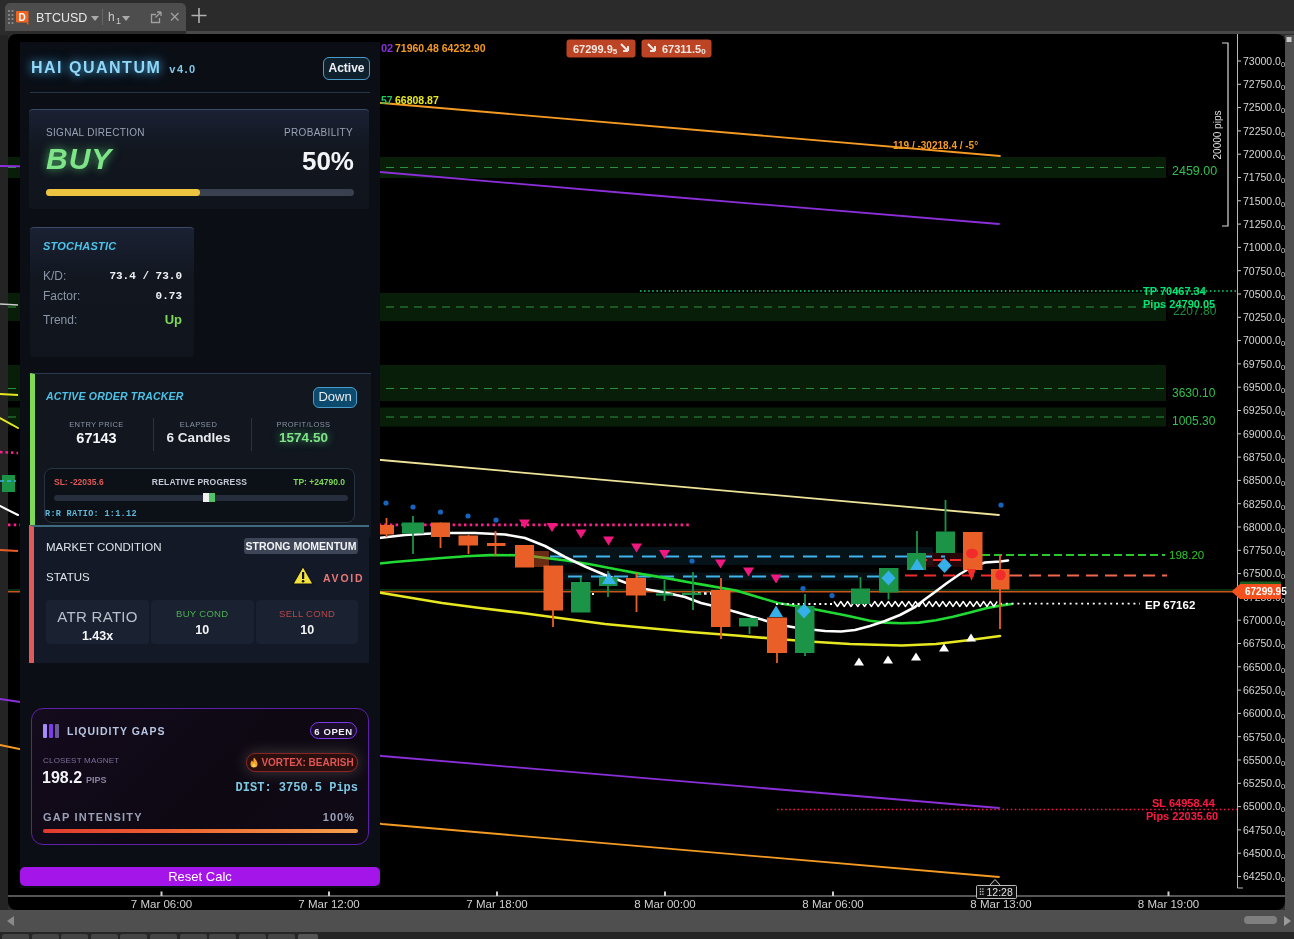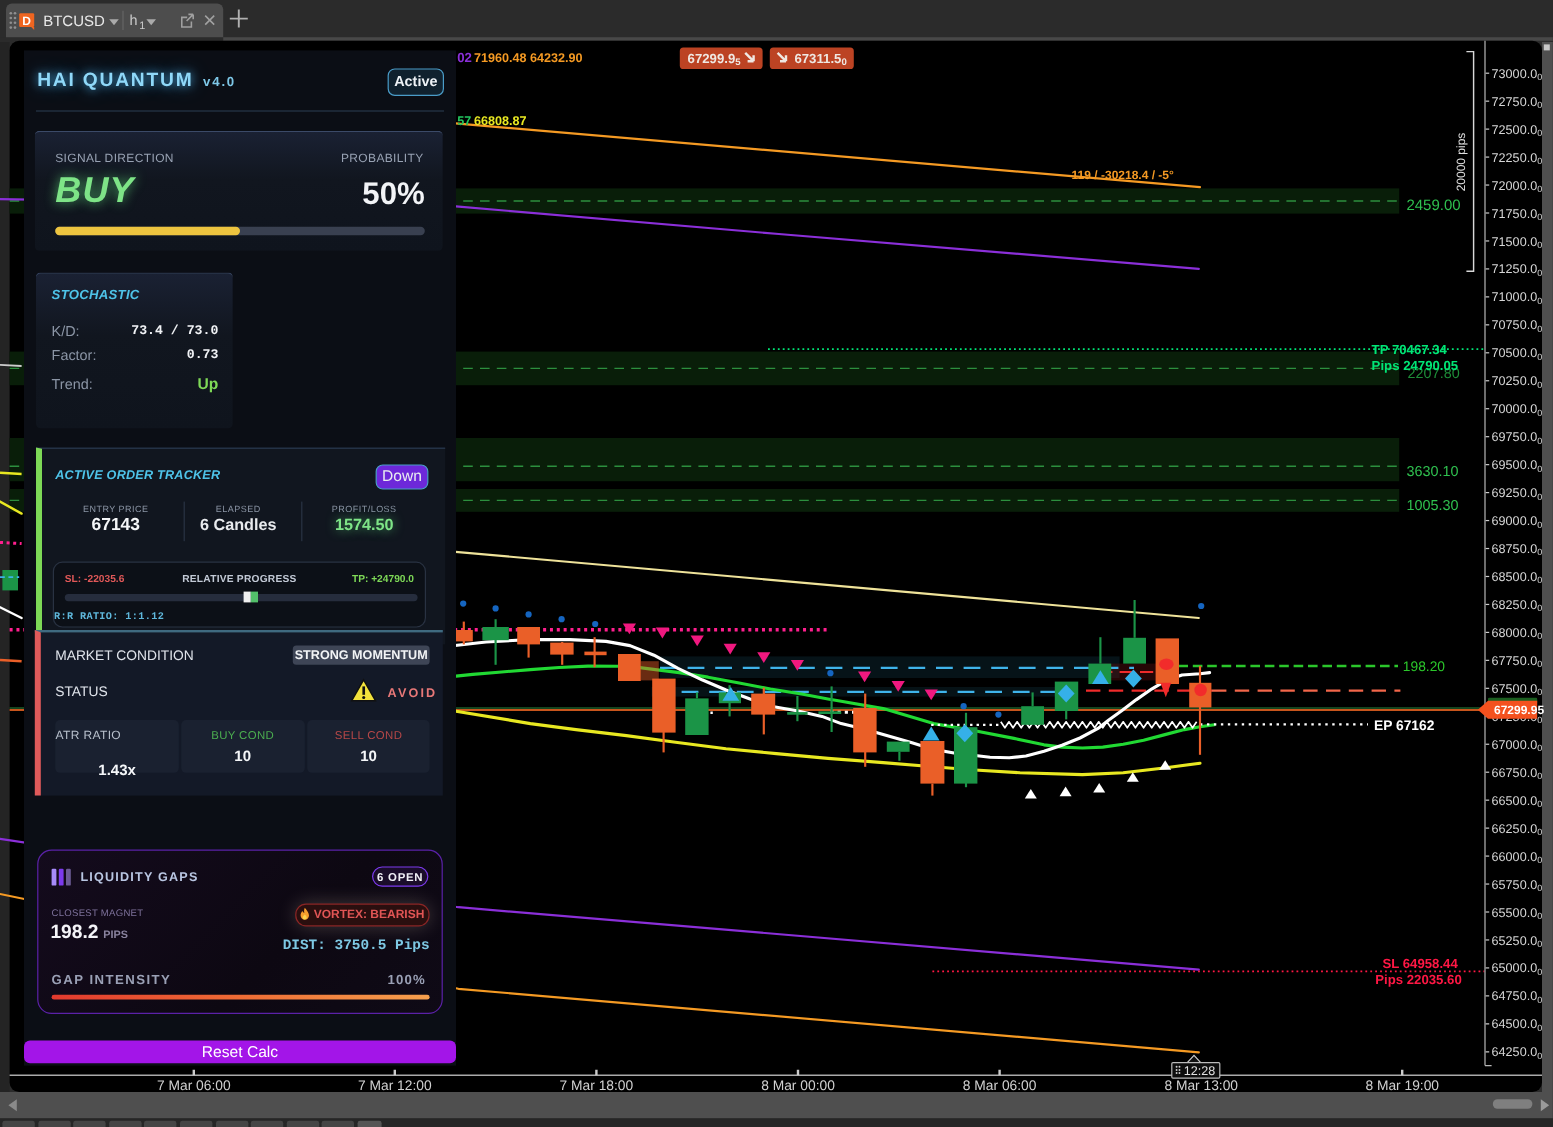--- a/index.html
+++ b/index.html
@@ -332,21 +332,21 @@
   <div class="abs" style="left:13px;top:61px;font-size:12px;color:#8b95a5">Factor:</div>
   <div class="abs mono" style="right:12px;top:62px;font-size:11px;font-weight:bold;color:#f0f2f5">0.73</div>
   <div class="abs" style="left:13px;top:85px;font-size:12px;color:#8b95a5">Trend:</div>
   <div class="abs" style="right:12px;top:84px;font-size:13px;font-weight:bold;color:#7ed957">Up</div>
  </div>
 
  <div class="abs" style="left:10px;top:331px;width:341px;height:164px;background:#11161f;
    border-left:5px solid #7ed957;border-top:1px solid #2a3a50">
   <div class="abs ttl" style="left:11px;top:16px;font-size:10.5px;color:#4ec3e8">ACTIVE ORDER TRACKER</div>
   <div class="abs" style="left:278px;top:13px;width:44px;height:21px;border:1.5px solid #4a9cc8;
-    border-radius:6px;background:#6d28d9;color:#e8ecf0;font-size:13px;text-align:center;line-height:18px">Down</div>
+    border-radius:6px;background:#0c4a6e;color:#e8ecf0;font-size:13px;text-align:center;line-height:18px">Down</div>
   <div class="abs" style="left:118px;top:44px;width:1px;height:33px;background:#2a3344"></div>
   <div class="abs" style="left:215.5px;top:44px;width:1px;height:33px;background:#2a3344"></div>
   <div class="abs" style="left:10px;top:46px;width:103px;text-align:center;font-size:7.5px;
     letter-spacing:.4px;color:#8b95a5">ENTRY PRICE</div>
   <div class="abs" style="left:10px;top:56px;width:103px;text-align:center;font-size:14.5px;
     font-weight:bold;color:#f4f6f8">67143</div>
   <div class="abs" style="left:112px;top:46px;width:103px;text-align:center;font-size:7.5px;
     letter-spacing:.4px;color:#8b95a5">ELAPSED</div>
   <div class="abs" style="left:112px;top:56px;width:103px;text-align:center;font-size:13.5px;
     font-weight:bold;color:#e8eaed">6 Candles</div>
@@ -376,22 +376,22 @@
     line-height:16px;white-space:nowrap">STRONG MOMENTUM</div>
   <div class="abs" style="left:12px;top:44px;font-size:11.5px;color:#dfe3ea">STATUS</div>
   <svg class="abs" style="left:258px;top:38px" width="22" height="21">
    <path d="M11,1.5 L21,19 L1,19 Z" fill="#f2e23c" stroke="#111" stroke-width="1.2"></path>
    <rect x="10" y="7" width="2.2" height="7" fill="#111"></rect>
    <circle cx="11.1" cy="16.3" r="1.3" fill="#111"></circle>
   </svg>
   <div class="abs" style="left:289px;top:45px;font-size:10.5px;font-weight:bold;
     letter-spacing:1.8px;color:#e87878">AVOID</div>
   <div class="abs" style="left:12.3px;top:72.5px;width:102.5px;height:44px;background:#1a2130;border-radius:4px">
-   <div style="margin-top:8px;font-size:10px;letter-spacing:.3px;color:#b8c0cc">ATR RATIO</div>
-   <div style="text-align:center;margin-top:16px;font-size:12.5px;font-weight:bold;color:#f4f6f8">1.43x</div>
+   <div style="text-align:center;margin-top:8px;font-size:15px;letter-spacing:.3px;color:#b8c0cc">ATR RATIO</div>
+   <div style="text-align:center;margin-top:4px;font-size:12.5px;font-weight:bold;color:#f4f6f8">1.43x</div>
   </div>
   <div class="abs" style="left:117px;top:72.5px;width:102.5px;height:44px;background:#1a2130;border-radius:4px">
    <div style="text-align:center;margin-top:8px;font-size:9.5px;letter-spacing:.3px;color:#4caf50">BUY COND</div>
    <div style="text-align:center;margin-top:4px;font-size:12.5px;font-weight:bold;color:#f4f6f8">10</div>
   </div>
   <div class="abs" style="left:221.9px;top:72.5px;width:102.5px;height:44px;background:#1a2130;border-radius:4px">
    <div style="text-align:center;margin-top:8px;font-size:9.5px;letter-spacing:.3px;color:#b84848">SELL COND</div>
    <div style="text-align:center;margin-top:4px;font-size:12.5px;font-weight:bold;color:#f4f6f8">10</div>
   </div>
  </div>

